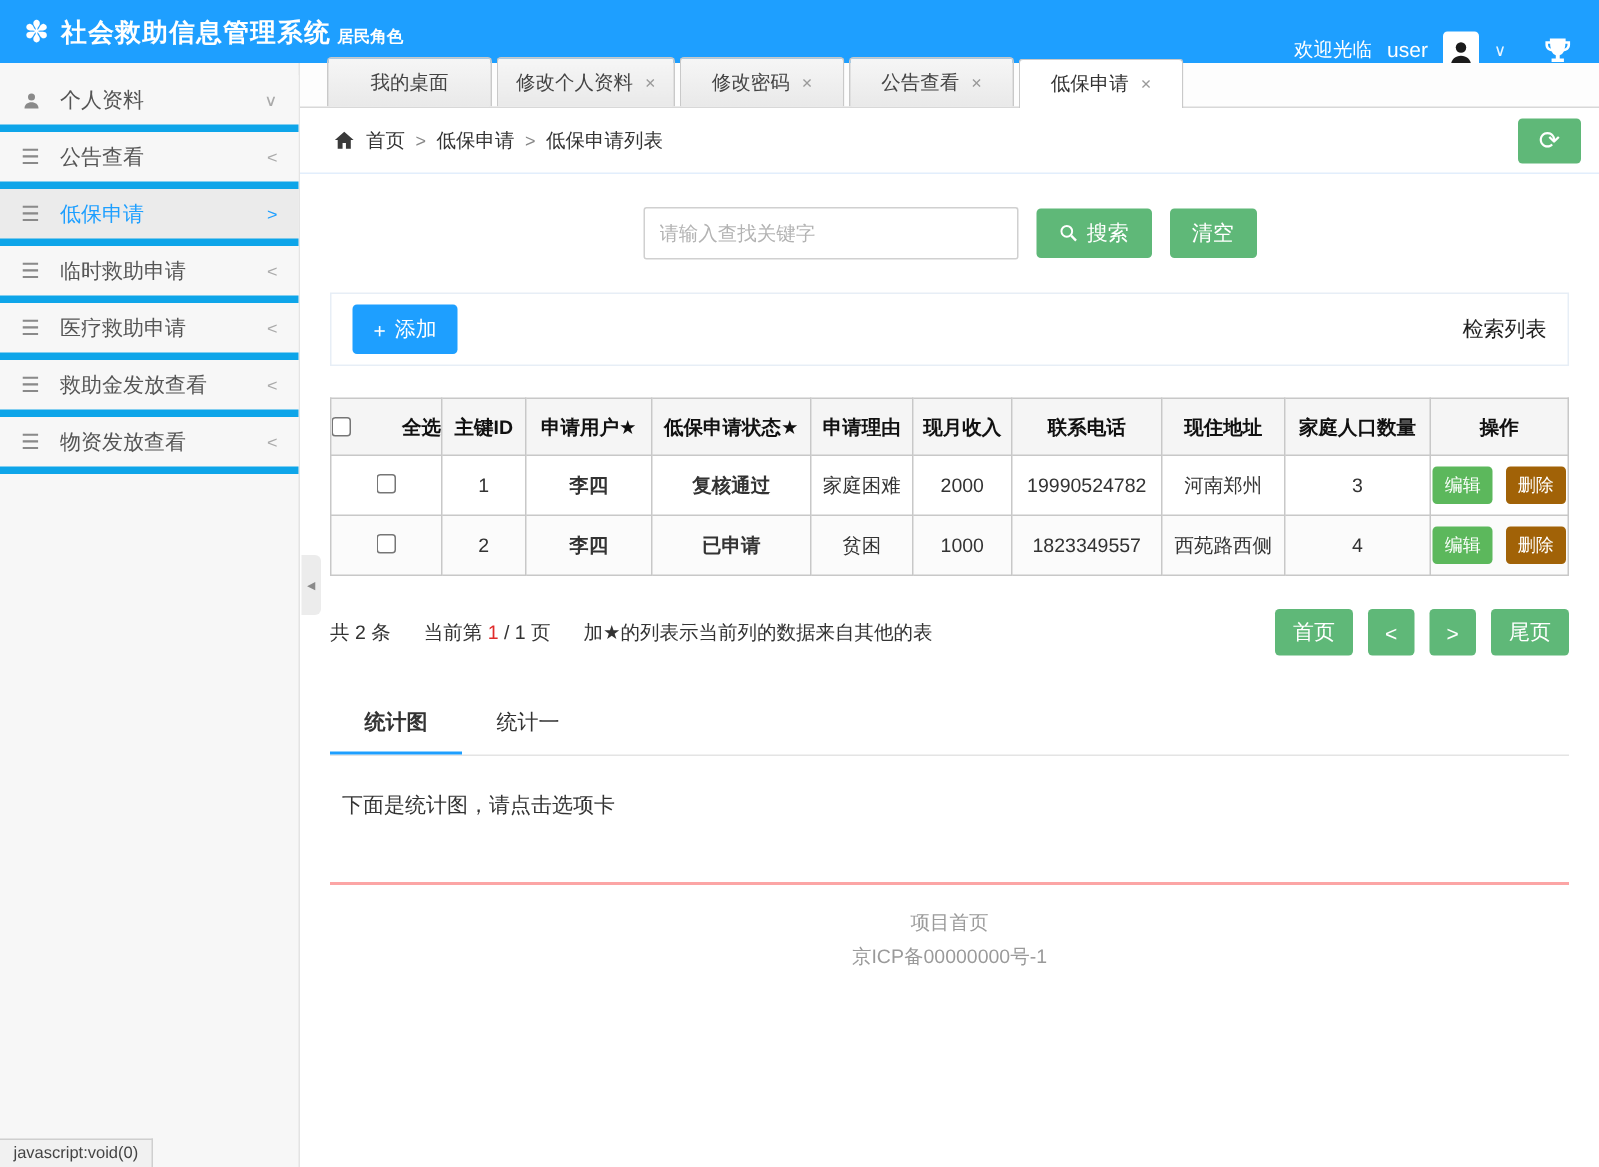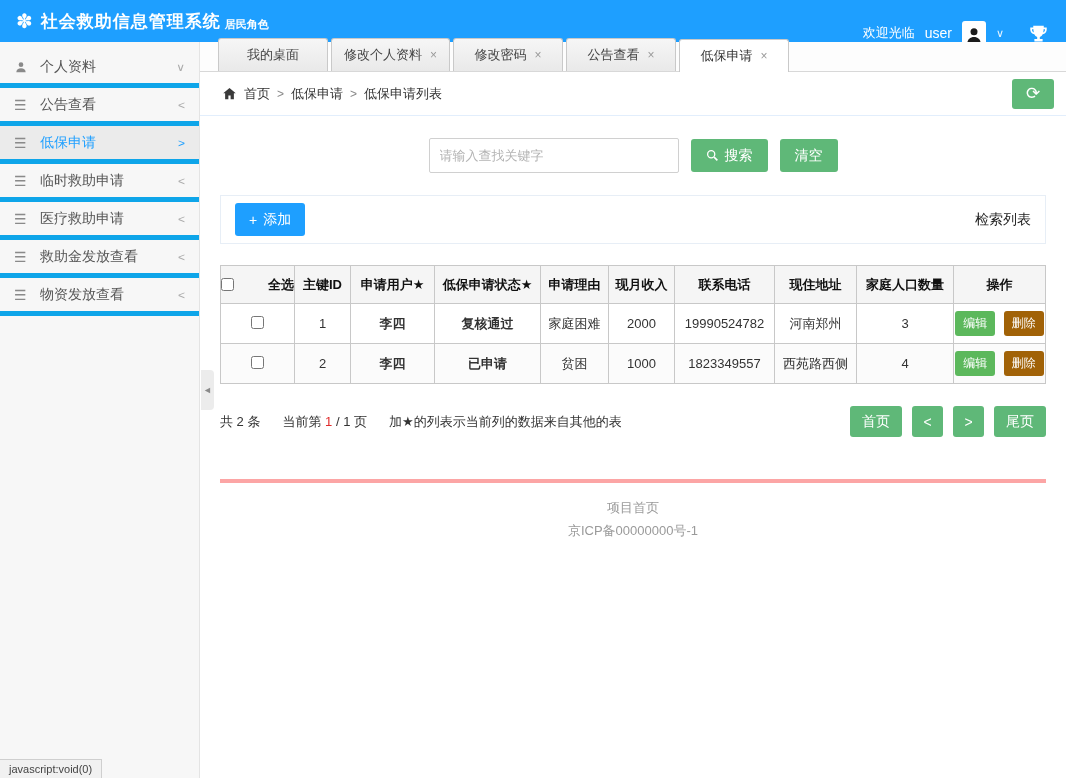--- a/index.html
+++ b/index.html
@@ -85,21 +85,21 @@
     font-size:14px; padding:0 12px; cursor:pointer; }
   .pg-btn.sm { padding:0 10px; }
 
   
   .stats-tabs { margin-top:26px; border-bottom:1px solid #e4e4e4; display:flex; }
   .stat-tab { width:88px; text-align:center; padding:10px 0; font-size:14px; color:#333; cursor:pointer; }
   .stat-tab.active { border-bottom:2px solid #1E9FFF; font-weight:bold; }
   .stats-hint { margin:24px 0 0 8px; font-size:14px; color:#333; }
 
   
-  .footer { margin-top:42px; border-top:4px solid #fca5a5; padding:13px 0 10px; text-align:center;
+  .footer { margin-top:42px; border-top:2px solid #fca5a5; padding:13px 0 10px; text-align:center;
     color:#9a9a9a; font-size:13px; line-height:23px; }
   .footer .f-link { cursor:pointer; }
 
   
   .collapse-handle { position:absolute; left:201px; top:370px; width:13px; height:40px; background:#ececec;
     border-radius:0 4px 4px 0; display:flex; align-items:center; justify-content:center; color:#8a8a8a;
     font-size:9px; cursor:pointer; z-index:5; }
 
   
   .statusbar { position:absolute; left:0; bottom:0; background:#f1f1f1; border:1px solid #cfcfcf; border-left:none;
@@ -316,20 +316,25 @@
           </span>
           <span>加★的列表示当前列的数据来自其他的表</span>
           <span class="pg-btns">
             <button class="pg-btn">首页</button>
             <button class="pg-btn sm">&lt;</button>
             <button class="pg-btn sm">&gt;</button>
             <button class="pg-btn">尾页</button>
           </span>
         </div>
 
+        <div class="stats-tabs">
+          <div class="stat-tab active">统计图</div>
+          <div class="stat-tab">统计一</div>
+        </div>
+        <div class="stats-hint">下面是统计图，请点击选项卡</div>
 
         <div class="footer">
           <div class="f-link">项目首页</div>
           <div>京ICP备00000000号-1</div>
         </div>
 
       </div>
     </div>
   </div>
 

